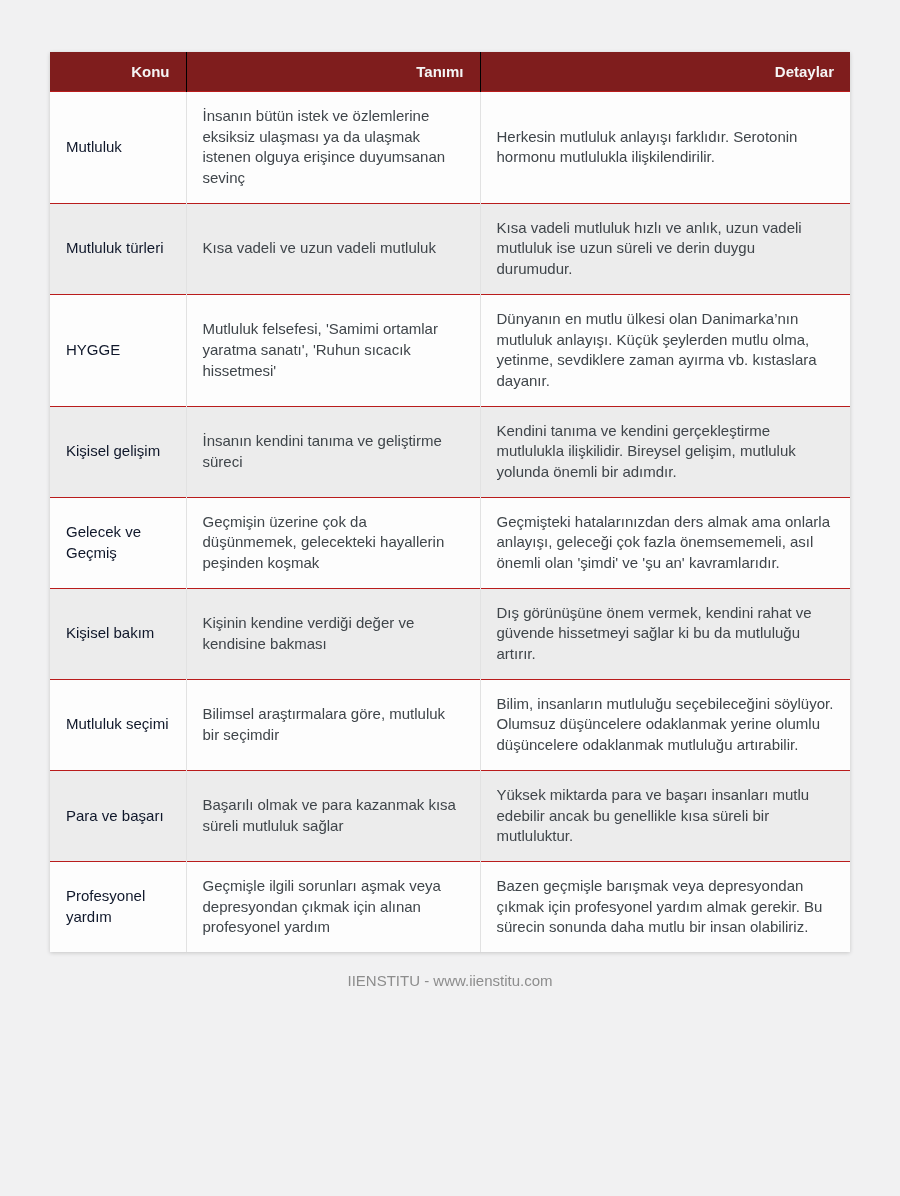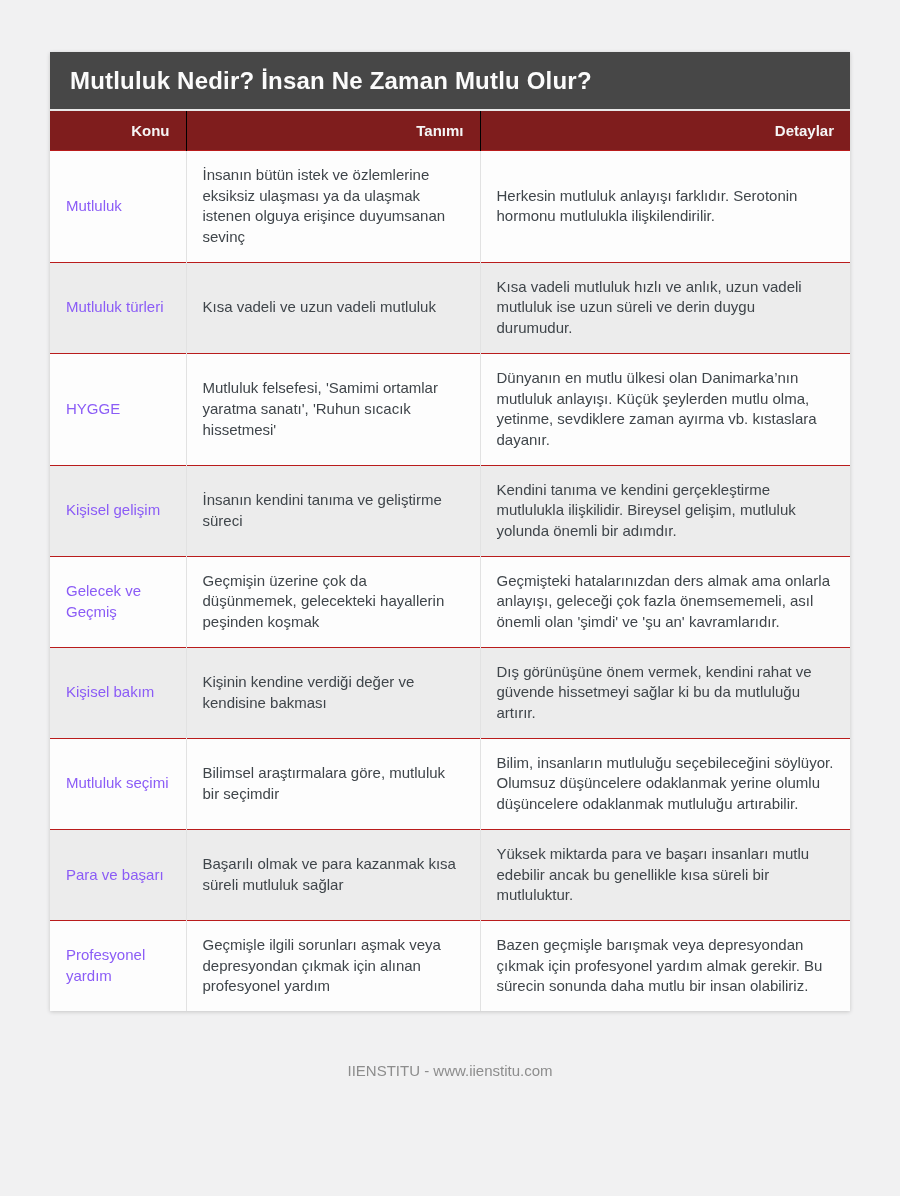--- a/index.html
+++ b/index.html
@@ -51,35 +51,33 @@
   tbody td {
     font-size: 15px;
     line-height: 1.38;
     padding: 14px 16px;
     vertical-align: middle;
     border-top: 1px solid #b91c1c;
   }
   tbody td + td { border-left: 1px solid #e2e2e2; }
   tbody tr:nth-child(odd)  td { background: #fdfdfd; }
   tbody tr:nth-child(even) td { background: #ececec; }
-  tbody td.konu-cell { color: #8b5cf6; }
+  tbody td.konu-cell { color: #0f172a; }
   .footer {
     text-align: center;
     color: #8d8d8d;
     font-size: 15px;
     padding: 20px 0 40px 0;
-    margin-top: 31px;
   }
 </style>
 </head>
 <body>
 
 <div class="page">
   <div class="card">
-    <div class="card-title">Mutluluk Nedir? İnsan Ne Zaman Mutlu Olur?</div>
 
     <table>
       <colgroup>
         <col class="c-konu">
         <col class="c-tanim">
         <col class="c-detay">
       </colgroup>
       <thead>
         <tr>
           <th>Konu</th>

